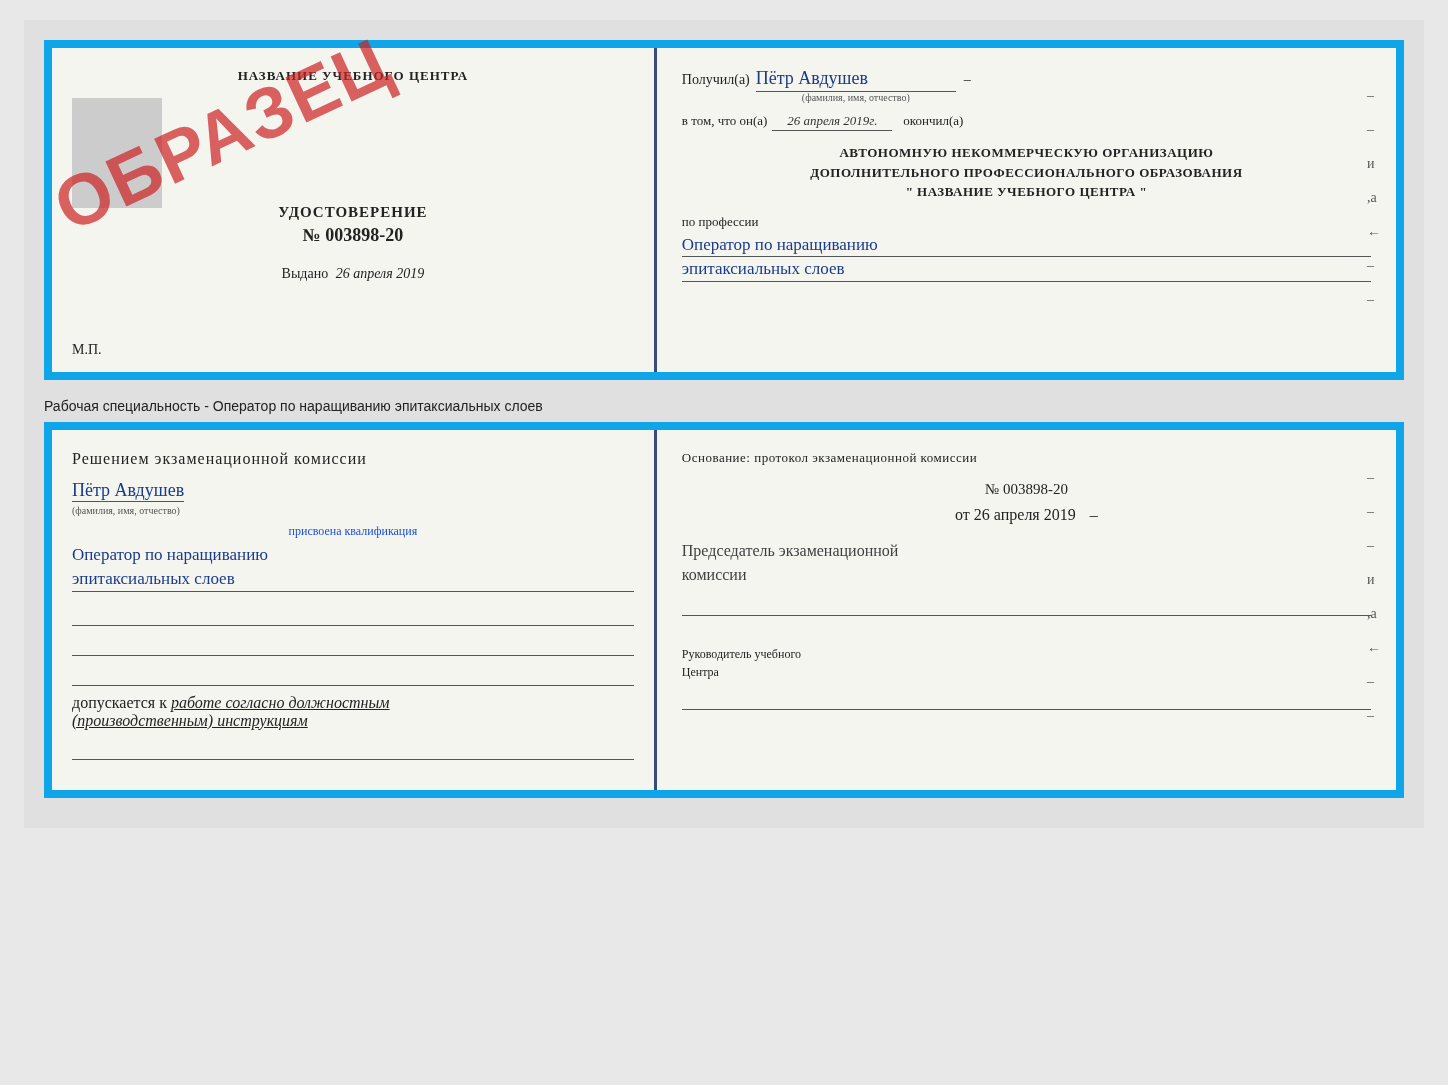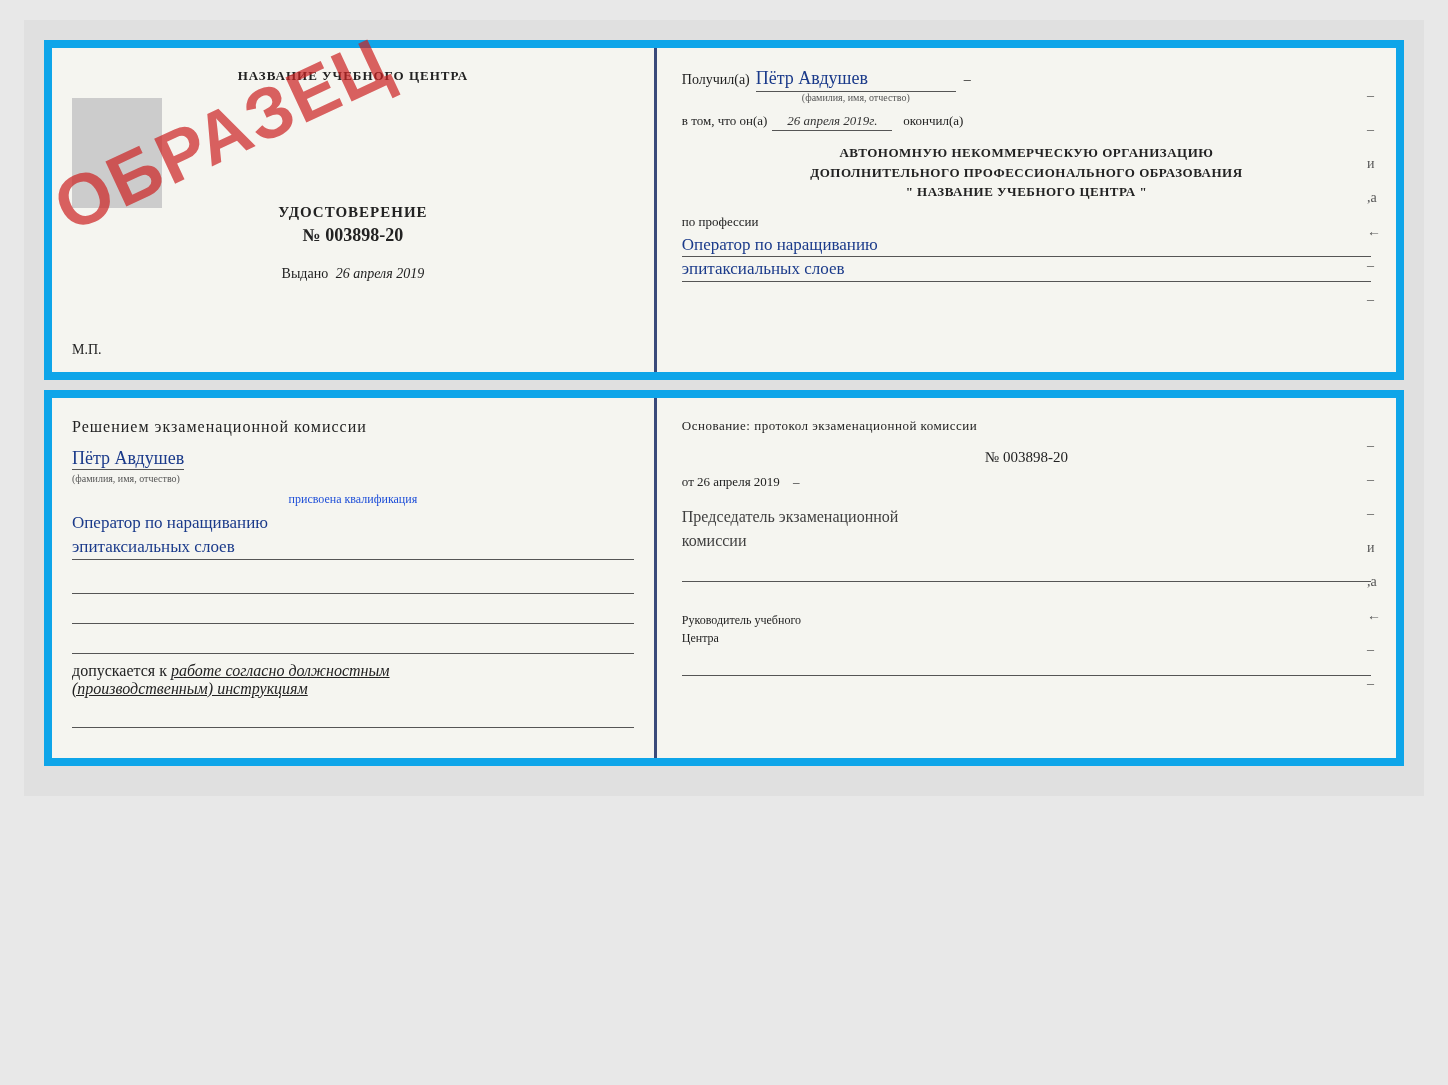--- a/index.html
+++ b/index.html
@@ -275,21 +275,22 @@
     }
 
     .protocol-number {
       text-align: center;
       font-size: 15px;
       color: #222;
       margin-bottom: 8px;
     }
 
     .ot-date {
-      font-size: 13px;
+      text-align: center;
+      font-size: 16px;
       color: #222;
       margin-bottom: 15px;
     }
 
     .predsedatel-block {
       font-size: 16px;
       color: #404040;
       line-height: 1.5;
       margin-bottom: 29px;
     }
@@ -377,20 +378,21 @@
 
       <div class="profession-block">
         <div style="font-size:13px; color:#222; margin-bottom:3px;">по профессии</div>
         <span class="profession-handwritten">Оператор по наращиванию</span>
         <span class="profession-handwritten">эпитаксиальных слоев</span>
       </div>
 
     </div>
   </div>
 
+  <div class="separator-text">Рабочая специальность - Оператор по наращиванию эпитаксиальных слоев</div>
 
   <div class="document-card">
 
     <div class="doc-left">
 
       <div class="doc2-left-title" style="font-size:16px; letter-spacing:1px;">Решением экзаменационной комиссии</div>
 
       <div>
         <span class="doc2-name-handwritten">Пётр Авдушев</span>
         <span class="name-hint">(фамилия, имя, отчество)</span>

